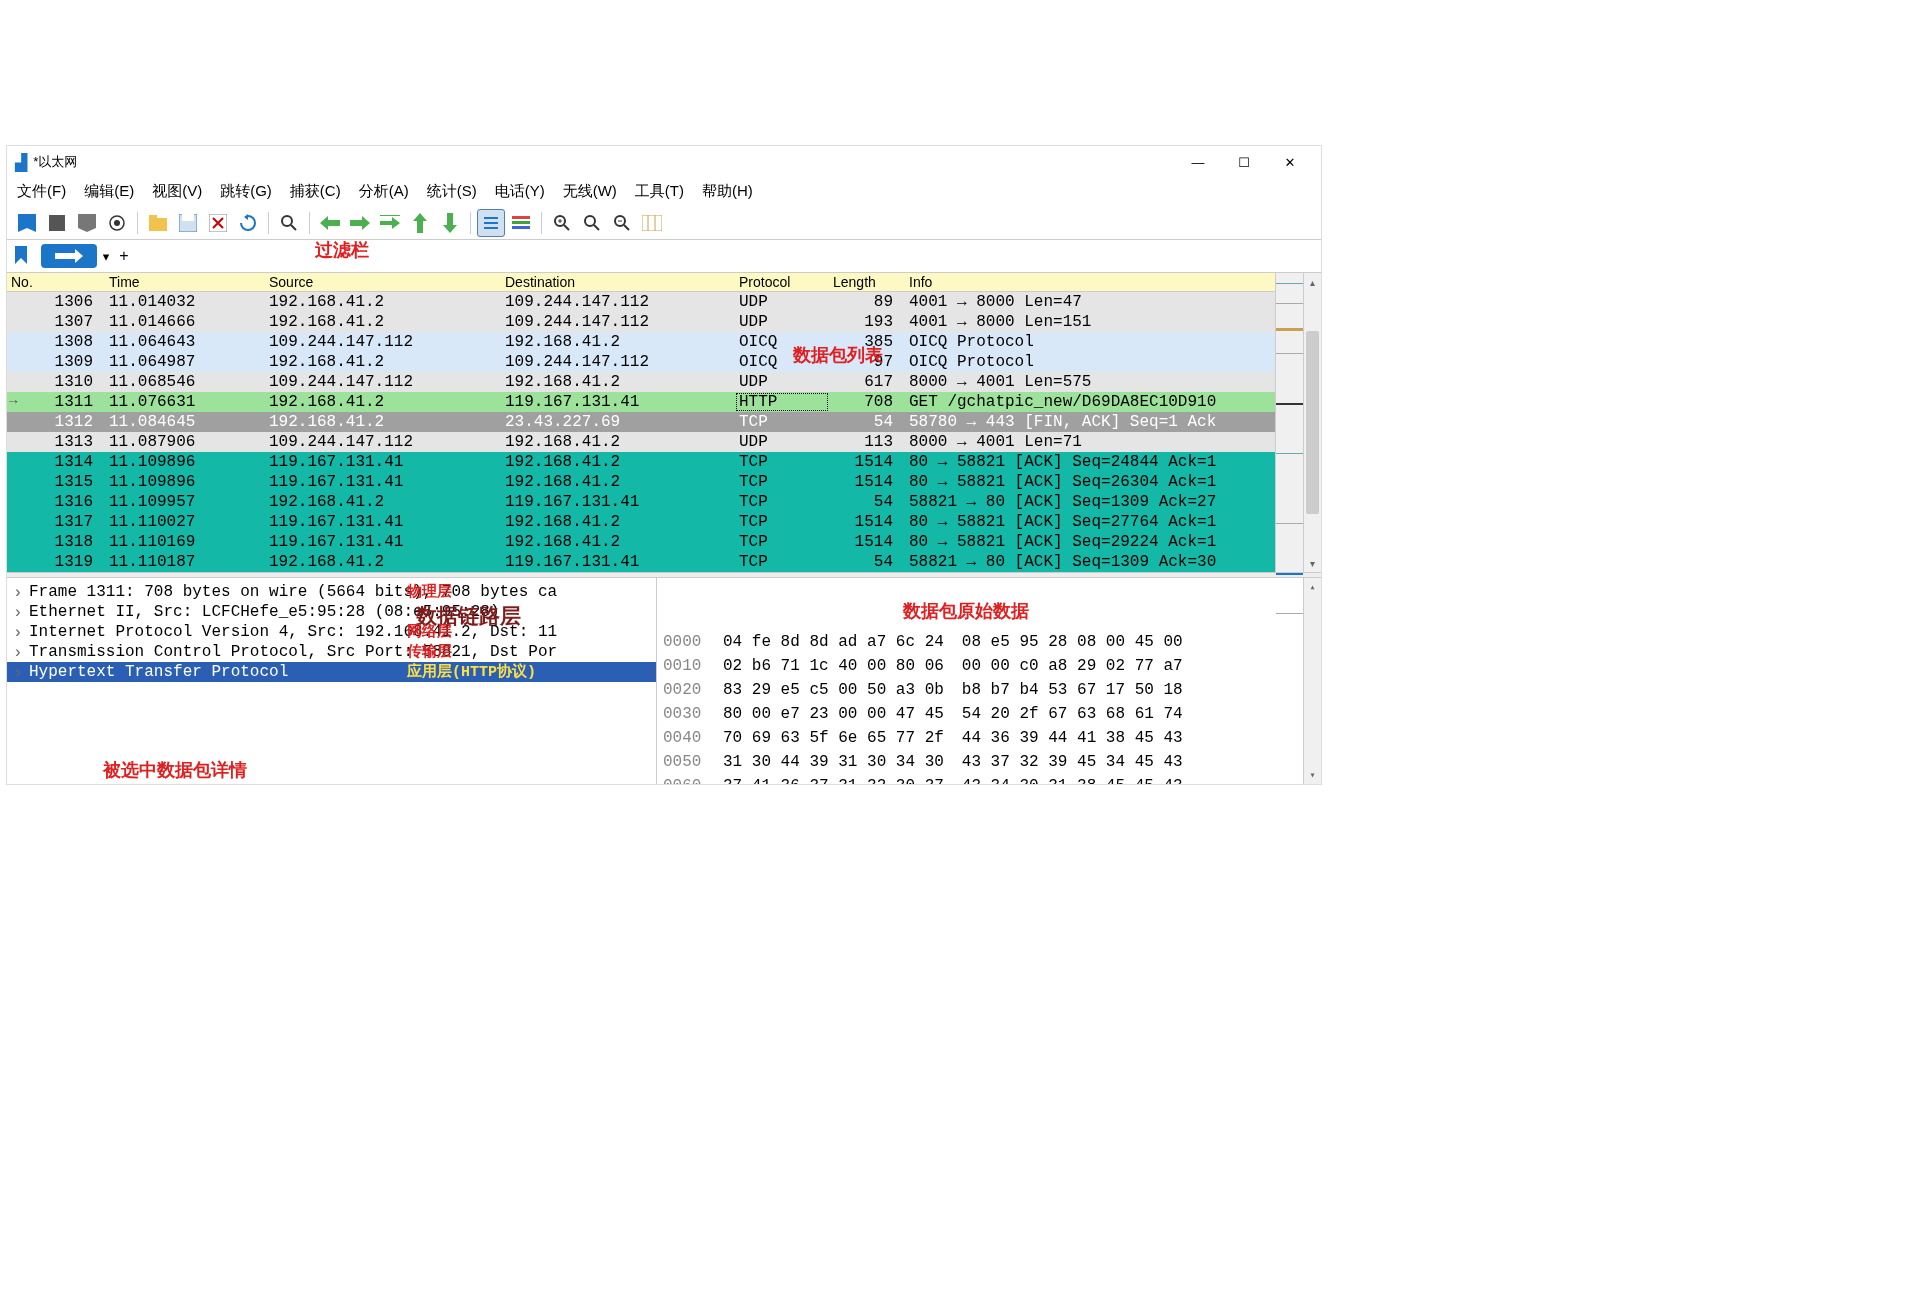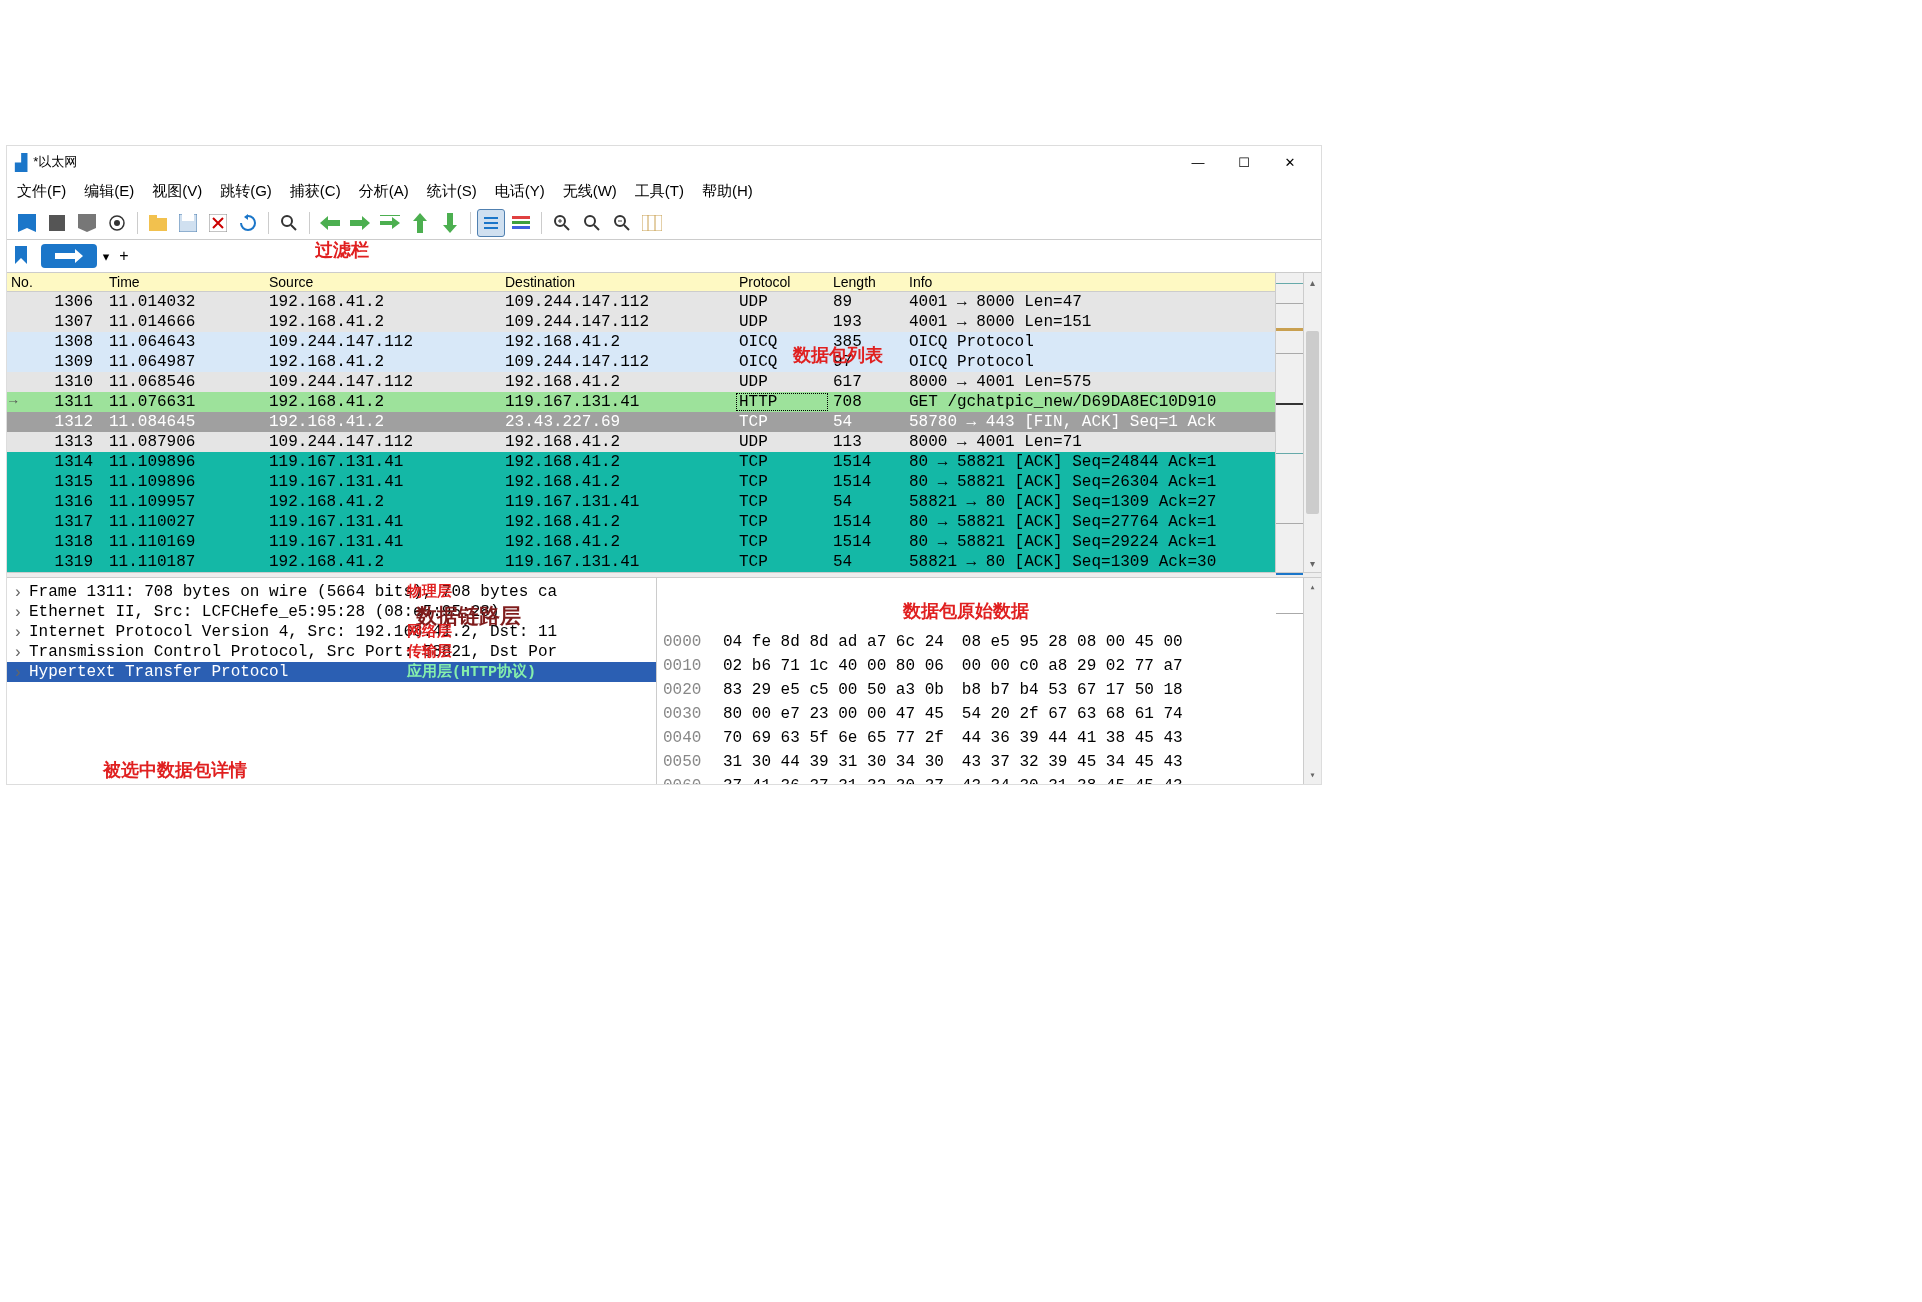--- a/index.html
+++ b/index.html
@@ -23,21 +23,21 @@
   .annotation { position: absolute; color: #e02020; font-weight: bold; font-size: 18px; pointer-events: none; }
   .packet-area { display: flex; border-top: 1px solid #ccc; }
   .packet-list { flex: 1; font-family: "Consolas", "Courier New", monospace; font-size: 16px; position: relative; }
   .packet-header { display: flex; background: #fef9c3; border-bottom: 1px solid #ccc; font-family: "Segoe UI", sans-serif; font-size: 14px; }
   .packet-header div, .packet-row > div { padding: 1px 4px; white-space: nowrap; overflow: hidden; }
   .col-no { width: 98px; text-align: right; padding-right: 12px !important; }
   .col-time { width: 160px; }
   .col-src { width: 236px; }
   .col-dst { width: 234px; }
   .col-proto { width: 94px; }
-  .col-len { width: 68px; text-align: left; }
+  .col-len { width: 68px; text-align: right; }
   .col-info { flex: 1; }
   .packet-row { display: flex; }
   .row-udp { background: #e5e5e5; }
   .row-oicq { background: #d8e8f8; }
   .row-http { background: #9de29b; }
   .row-tcp-grey { background: #a0a0a0; color: #fff; }
   .row-tcp-green { background: #14b8a6; }
   .row-selected .col-proto { outline: 1px dotted #000; outline-offset: -2px; }
   .arrow-cell { position: absolute; left: 2px; font-size: 14px; color: #555; }
   .minimap { width: 28px; background: #f0f0f0; border-left: 1px solid #ccc; position: relative; }
@@ -389,21 +389,21 @@
 
   <div class="splitter"></div>
 
   <div class="lower">
     <div class="details">
       <div id="detail-rows">
           <div class="drow"><span class="caret">›</span><span>Frame 1311: 708 bytes on wire (5664 bits), 708 bytes ca</span><span class="annotation" style="position:absolute;left:400px;top:0;font-size:15px;color:#e02020">物理层</span></div>
           <div class="drow"><span class="caret">›</span><span>Ethernet II, Src: LCFCHefe_e5:95:28 (08:e5:95:28)</span><span class="annotation" style="position:absolute;left:409px;top:0;font-size:21px;color:#7f1d1d">数据链路层</span></div>
           <div class="drow"><span class="caret">›</span><span>Internet Protocol Version 4, Src: 192.168.41.2, Dst: 11</span><span class="annotation" style="position:absolute;left:400px;top:0;font-size:15px;color:#e02020">网络层</span></div>
           <div class="drow"><span class="caret">›</span><span>Transmission Control Protocol, Src Port: 58821, Dst Por</span><span class="annotation" style="position:absolute;left:400px;top:0;font-size:15px;color:#e02020">传输层</span></div>
-          <div class="drow selected"><span class="caret">›</span><span>Hypertext Transfer Protocol</span><span class="annotation" style="position:absolute;left:400px;top:0;font-size:15px;color:#86efac">应用层(HTTP协议)</span></div>
+          <div class="drow selected"><span class="caret">›</span><span>Hypertext Transfer Protocol</span><span class="annotation" style="position:absolute;left:400px;top:0;font-size:15px;color:#fde047">应用层(HTTP协议)</span></div>
         </div>
       <div class="annotation" style="left:96px;bottom:2px">被选中数据包详情</div>
     </div>
     <div class="hex">
       <div id="hex-rows"><div><span class="offset">0000</span><span class="bytes1">04 fe 8d 8d ad a7 6c 24</span>   <span class="bytes2">08 e5 95 28 08 00 45 00</span></div><div><span class="offset">0010</span><span class="bytes1">02 b6 71 1c 40 00 80 06</span>   <span class="bytes2">00 00 c0 a8 29 02 77 a7</span></div><div><span class="offset">0020</span><span class="bytes1">83 29 e5 c5 00 50 a3 0b</span>   <span class="bytes2">b8 b7 b4 53 67 17 50 18</span></div><div><span class="offset">0030</span><span class="bytes1">80 00 e7 23 00 00 47 45</span>   <span class="bytes2">54 20 2f 67 63 68 61 74</span></div><div><span class="offset">0040</span><span class="bytes1">70 69 63 5f 6e 65 77 2f</span>   <span class="bytes2">44 36 39 44 41 38 45 43</span></div><div><span class="offset">0050</span><span class="bytes1">31 30 44 39 31 30 34 30</span>   <span class="bytes2">43 37 32 39 45 34 45 43</span></div><div><span class="offset">0060</span><span class="bytes1">37 41 36 37 31 32 30 37</span>   <span class="bytes2">43 34 30 31 38 45 45 43</span></div></div>
       <div class="annotation" style="left:246px;top:22px">数据包原始数据</div>
     </div>
     <div class="scrollbar-v">
       <div class="sbtn">▴</div>
       <div style="flex:1"></div>

